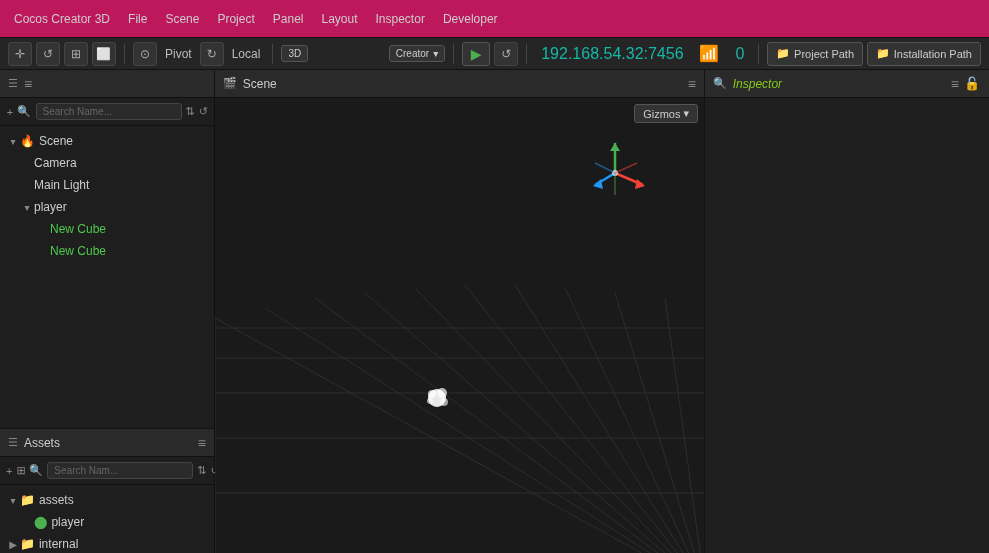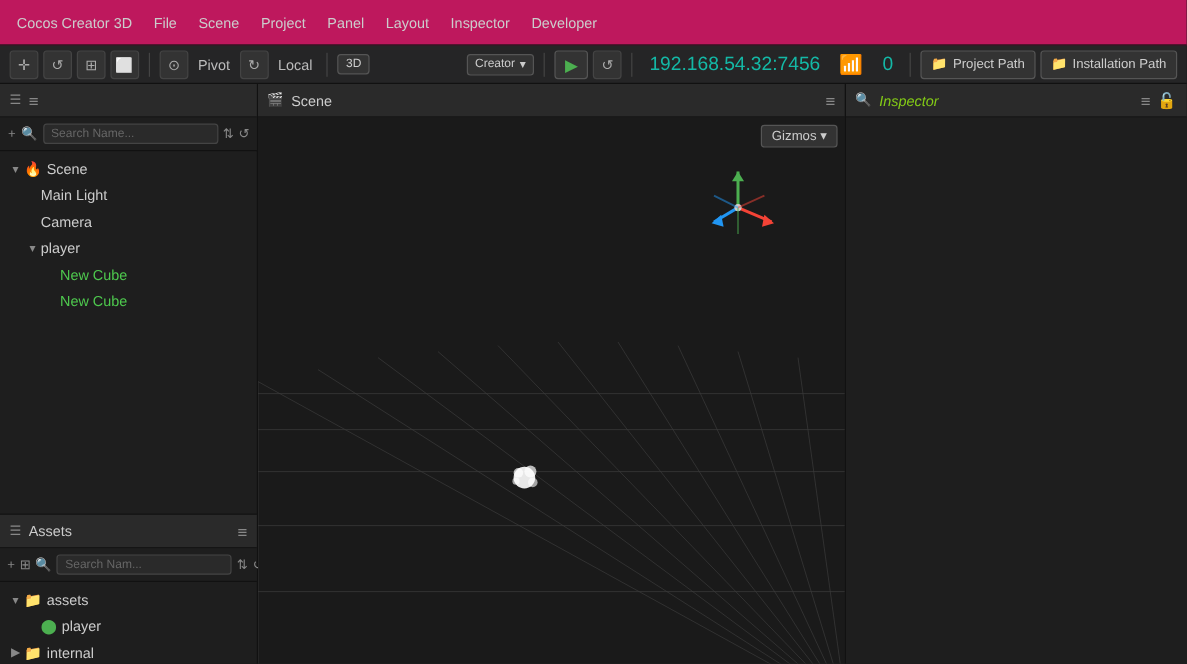--- a/index.html
+++ b/index.html
@@ -383,26 +383,26 @@
       <div class="tree-content">
 
         <div class="tree-item">
           <span class="tree-arrow">▾</span>
           <span class="tree-icon">🔥</span>
           <span class="tree-label">Scene</span>
         </div>
 
         <div class="tree-item indent-1">
           <span class="tree-arrow"></span>
-          <span class="tree-label">Main Light</span>
+          <span class="tree-label">Camera</span>
         </div>
 
         <div class="tree-item indent-1">
           <span class="tree-arrow"></span>
-          <span class="tree-label">Camera</span>
+          <span class="tree-label">Main Light</span>
         </div>
 
         <div class="tree-item indent-1">
           <span class="tree-arrow">▾</span>
           <span class="tree-label">player</span>
         </div>
 
 
         <div class="tree-item indent-2">
           <span class="tree-arrow"></span>

